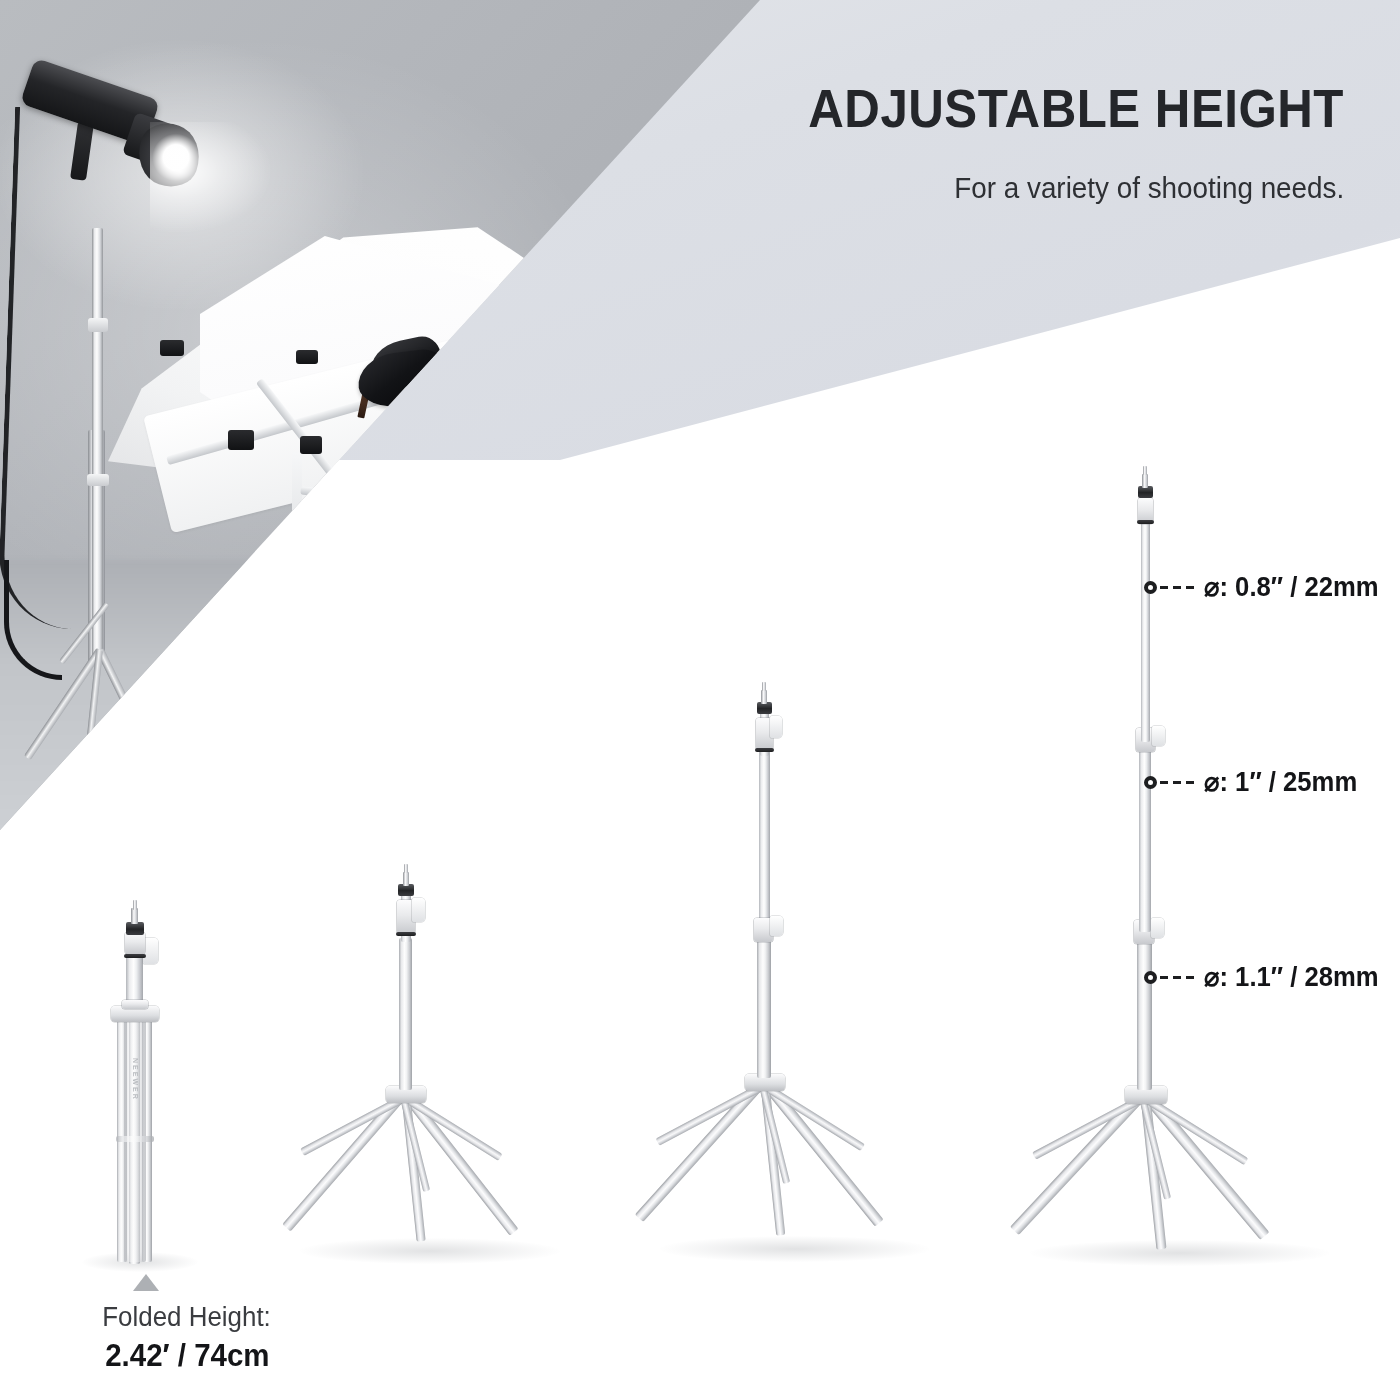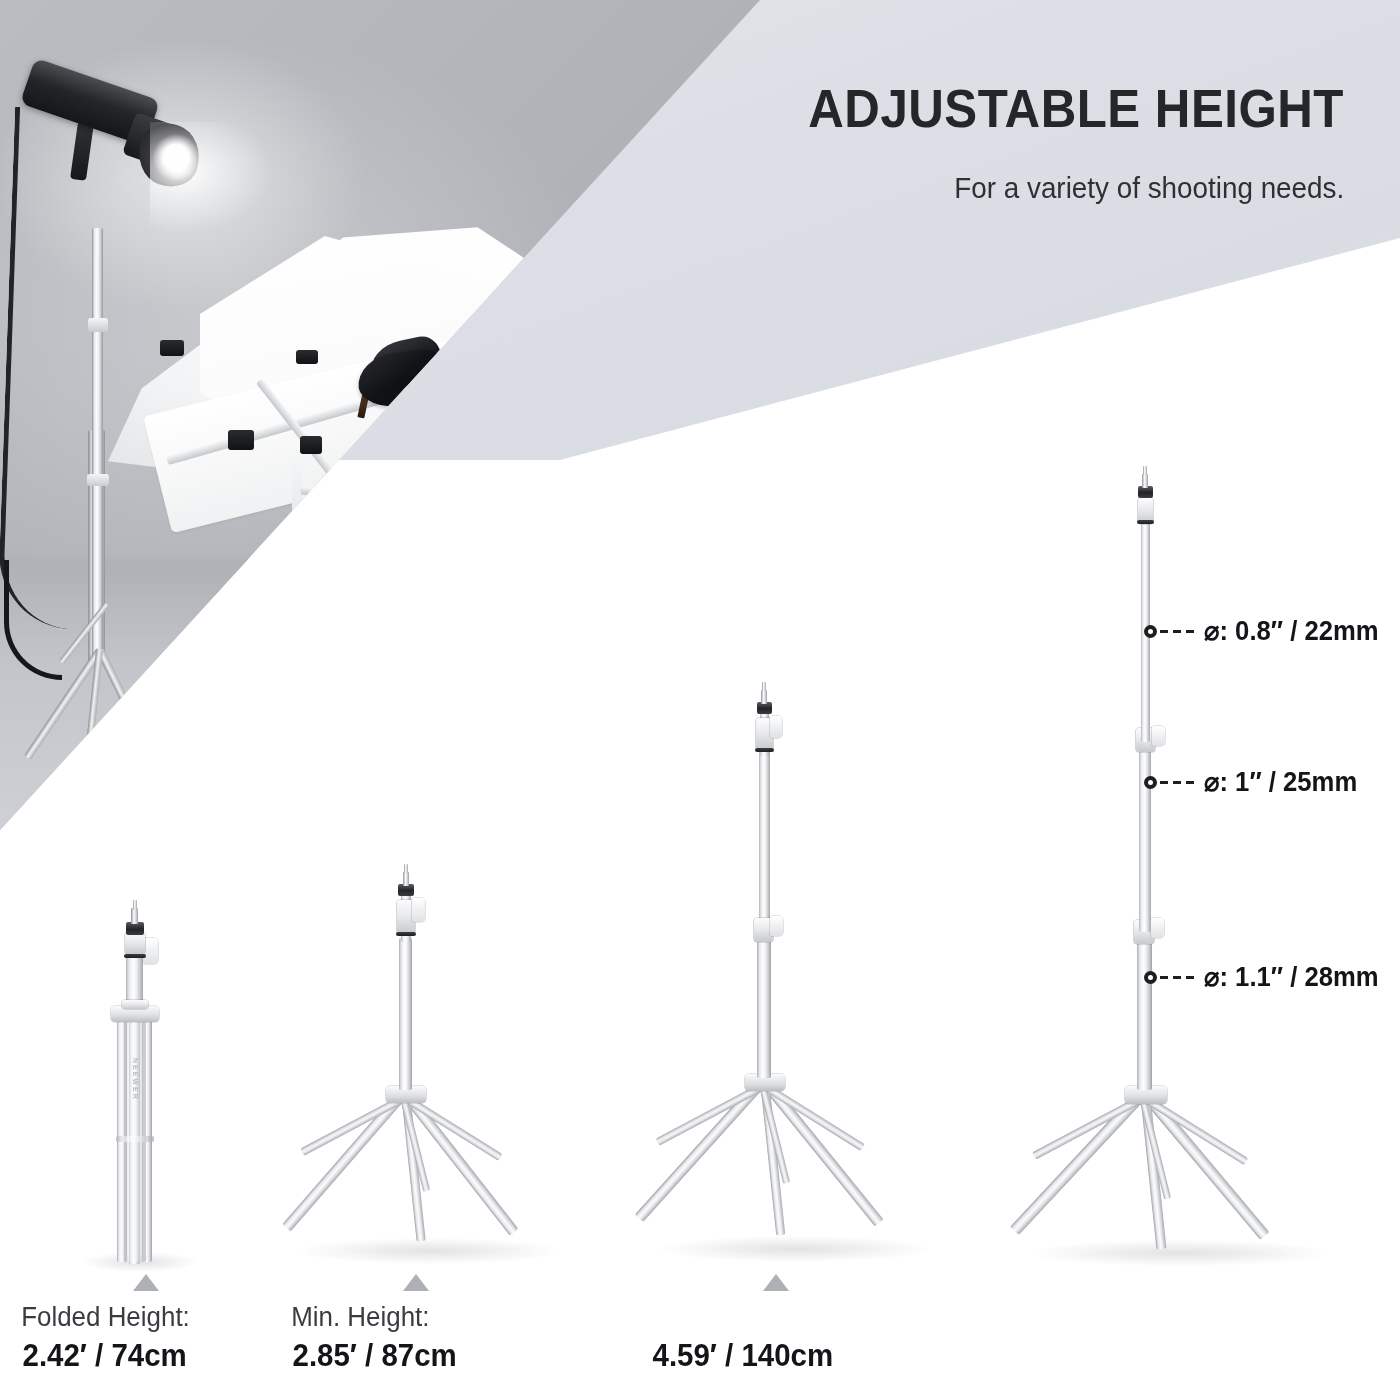--- a/index.html
+++ b/index.html
@@ -218,21 +218,21 @@
     background:#fff; border:4px solid #1d1e20; flex:none;
   }
   .callout .dashes { display:flex; align-items:center; margin:0 5px 0 3px; }
   .callout .dash { width:8px; height:3px; background:#1d1e20; margin-right:5px; }
   .callout .ctext {
     font-size:27px; font-weight:700; color:#141518; white-space:nowrap;
     transform:scaleX(.95); transform-origin:left center;
   }
 
   
-  .lblock { position:absolute; text-align:left; }
+  .lblock { position:absolute; text-align:right; }
   .tri {
     width:0; height:0; margin:0 auto 10px auto;
     border-left:13px solid transparent; border-right:13px solid transparent;
     border-bottom:17px solid #adb0b4;
   }
   .lcaption {
     font-size:27px; font-weight:400; color:#3a3c40; line-height:1.22;
     white-space:nowrap; transform:scaleX(.96);
   }
   .lvalue {
@@ -386,21 +386,21 @@
     <div class="knob-tab" style="left:1152px;top:726px;width:13px;height:20px;"></div>
 
     <div class="tube thin" style="left:1141px;top:518px;width:9px;height:224px;"></div>
     <div class="collar" style="left:1138px;top:498px;width:15px;height:26px;"></div>
     <div class="collar-ring" style="left:1137px;top:520px;width:17px;height:4px;"></div>
     <div class="spigot-cap" style="left:1138px;top:486px;width:15px;height:12px;"></div>
     <div class="spigot" style="left:1142px;top:474px;width:6px;height:14px;"></div>
     <div class="spigot" style="left:1143px;top:466px;width:4px;height:9px;"></div>
   </div>
 
-  <div class="callout" style="left:1144px;top:571px;margin-top:44px;">
+  <div class="callout" style="left:1144px;top:571px;">
     <span class="dot"></span>
     <span class="dashes">
       <span class="dash"></span>
         <span class="dash"></span>
         <span class="dash"></span>
     </span>
     <span class="ctext">⌀: 0.8″ / 22mm</span>
   </div>
 
   <div class="callout" style="left:1144px;top:766px;">
@@ -422,26 +422,16 @@
     </span>
     <span class="ctext">⌀: 1.1″ / 28mm</span>
   </div>
 
   <div class="lblock" style="left:16px;top:1274px;width:260px;">
     <div class="tri"></div>
     <div class="lcaption">Folded Height:</div>
     <div class="lvalue">2.42′ / 74cm</div>
   </div>
 
-  <div class="lblock" style="left:286px;top:1274px;width:260px;">
-    <div class="tri"></div>
-    <div class="lcaption">Min. Height:</div>
-    <div class="lvalue">2.85′ / 87cm</div>
-  </div>
-
-  <div class="lblock" style="left:646px;top:1274px;width:260px;">
-    <div class="tri"></div>
-    <div class="lcaption" style="height:33px;"></div>
-    <div class="lvalue">4.59′ / 140cm</div>
-  </div>
+
 
 
 </div>
 
 </body></html>

